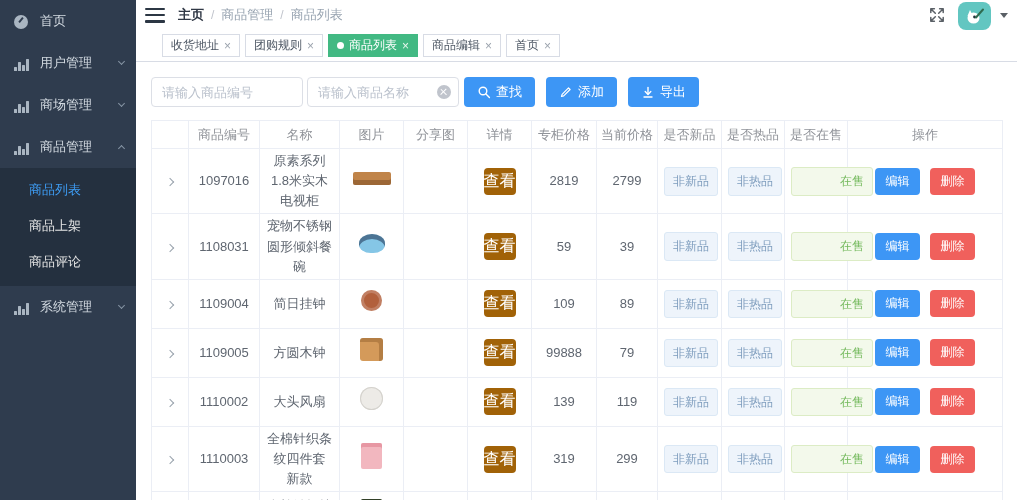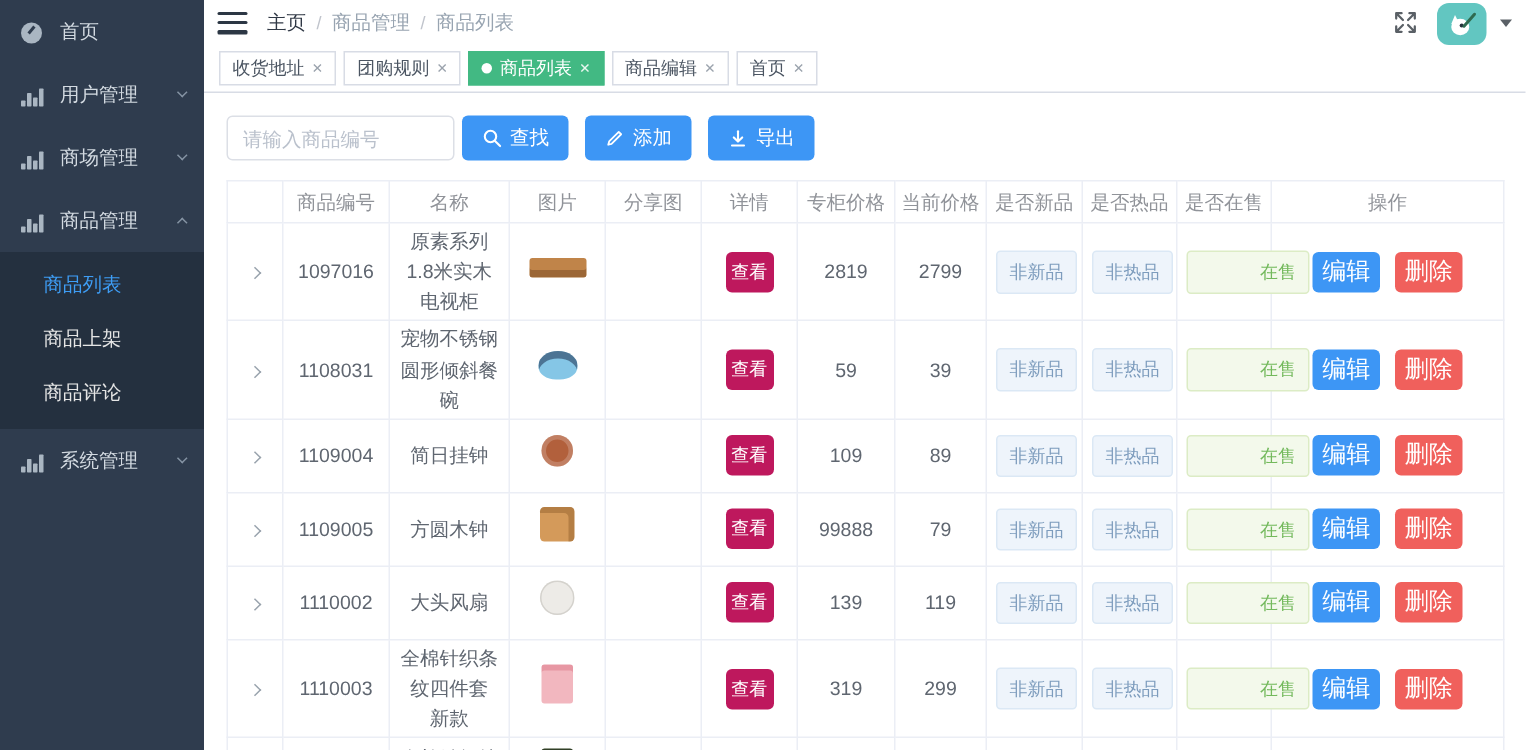--- a/index.html
+++ b/index.html
@@ -32,31 +32,31 @@
 
   
   .main { flex:1; display:flex; flex-direction:column; background:#fff; }
 
   .topbar { height:30px; display:flex; align-items:center; padding:0 10px 0 9px; }
   .hamburger { width:20px; height:15px; display:flex; flex-direction:column;
     justify-content:space-between; cursor:pointer; }
   .hamburger i { display:block; height:2.6px; background:#2c3744; border-radius:1px; }
   .breadcrumb { margin-left:13px; display:flex; align-items:center; gap:7px; font-size:13px; }
   .crumb { color:#98a4b1; }
-  .crumb.first { color:#303845; }
+  .crumb.first { color:#303845;font-weight:bold; }
   .crumb-sep { color:#c0c4cc; font-size:12px; }
   .topbar-right { margin-left:auto; display:flex; align-items:center; }
   .fullscreen { width:18px; height:18px; cursor:pointer; margin-right:12px; }
   .avatar { width:33px; height:28px; border-radius:8px; background:#62c6c1;
     display:flex; align-items:center; justify-content:center; cursor:pointer; margin-top:2px; }
   .caret-down { width:0; height:0; border-left:4px solid transparent; border-right:4px solid transparent;
     border-top:5px solid #5a6066; margin-left:9px; cursor:pointer; }
 
   .tabs-bar { height:32px; border-bottom:1px solid #d8dce5; display:flex; align-items:center;
-    padding-left:10px; gap:5px;font-family:Liberation Mono, monospace; }
+    padding-left:26px; gap:5px; }
   .tab { height:23px; display:inline-flex; align-items:center; gap:5px; padding:0 8px;
     border:1px solid #d8dce5; background:#fff; font-size:12px; color:#4b5562; cursor:pointer; }
   .tab .close { color:#9ba3ad; font-size:12px; line-height:1; }
   .tab.active { background:#42b983; border-color:#42b983; color:#fff; }
   .tab.active .close { color:#e8f7ef; }
   .tab .dot { width:7px; height:7px; border-radius:50%; background:#fff; display:none; }
   .tab.active .dot { display:inline-block; }
 
   .toolbar { padding:15px 15px 13px; display:flex; align-items:center; }
   .tb-input { width:152px; height:30px; border:1px solid #dcdfe6; border-radius:4px;
@@ -79,27 +79,27 @@
 
   .table-wrap { padding:0 15px; flex:1; overflow:hidden; }
   table { width:851px; border-collapse:collapse; table-layout:fixed; }
   th { height:28px; font-size:13px; font-weight:normal; color:#909399;
     border:1px solid #ebeef5; text-align:center; background:#fff; }
   td { height:49px; font-size:13px; color:#5f6670; border:1px solid #ebeef5;
     text-align:center; vertical-align:middle; padding:2px 6px; line-height:1.55; }
   .expand-chev { display:inline-block; width:6px; height:6px; border-right:1px solid #98a2ac;
     border-bottom:1px solid #98a2ac; transform:rotate(-45deg); cursor:pointer; }
   .prod-img { display:inline-block; }
-  .view-btn { width:32px; height:27px; border:none; border-radius:4px; background:#be185d;
-    color:#fff; font-size:12px; cursor:pointer; font-family:"Liberation Sans", sans-serif; }
+  .view-btn { width:32px; height:27px; border:none; border-radius:4px; background:#a16207;
+    color:#fff; font-size:16px; cursor:pointer; font-family:"Liberation Sans", sans-serif; }
   .badge { display:inline-block; padding:4px 8px; font-size:12px; border-radius:3px;
     white-space:nowrap; }
   .badge.info { background:#eef4fb; border:1px solid #dbe8f5; color:#7d9cbd; }
   .badge.success { background:#f3f9eb; border:1px solid #dcecc5; color:#73b95c;padding-left:48px; }
-  .act-btn { width:45px; height:27px; border:none; border-radius:4px; color:#fff; font-size:16px;
+  .act-btn { width:45px; height:27px; border:none; border-radius:4px; color:#fff; font-size:12px;
     cursor:pointer; font-family:"Liberation Sans", sans-serif; }
   .act-btn.edit { background:#3d96f5; }
   .act-btn.del { background:#f0605c; margin-left:10px; }
 </style>
 </head>
 <body>
 
 <div class="app">
 
   <aside class="sidebar" id="sidebar">
@@ -223,20 +223,24 @@
           <span class="close">×</span>
         </span>
         <span class="tab">
           <span>首页</span>
           <span class="close">×</span>
         </span>
       </div>
 
     <div class="toolbar">
       <input class="tb-input" placeholder="请输入商品编号" style="">
+      <span class="input-wrap">
+        <input class="tb-input" placeholder="请输入商品名称" style="">
+        <span class="clear-icon"></span>
+      </span>
       <button class="btn search">
         <svg width="14" height="14" viewBox="0 0 14 14" fill="none" stroke="#ffffff" stroke-width="1.4" stroke-linecap="round">
           <circle cx="6" cy="6" r="3.8"></circle>
             <path d="M9 9 L12.4 12.4"></path>
         </svg>
         <span>查找</span>
       </button>
       <button class="btn">
         <svg width="14" height="14" viewBox="0 0 14 14" fill="none" stroke="#ffffff" stroke-width="1.2" stroke-linejoin="round">
           <path d="M2.5 11.5 L3.1 9.3 L9.5 2.9 L11.1 4.5 L4.7 10.9 Z"></path>

